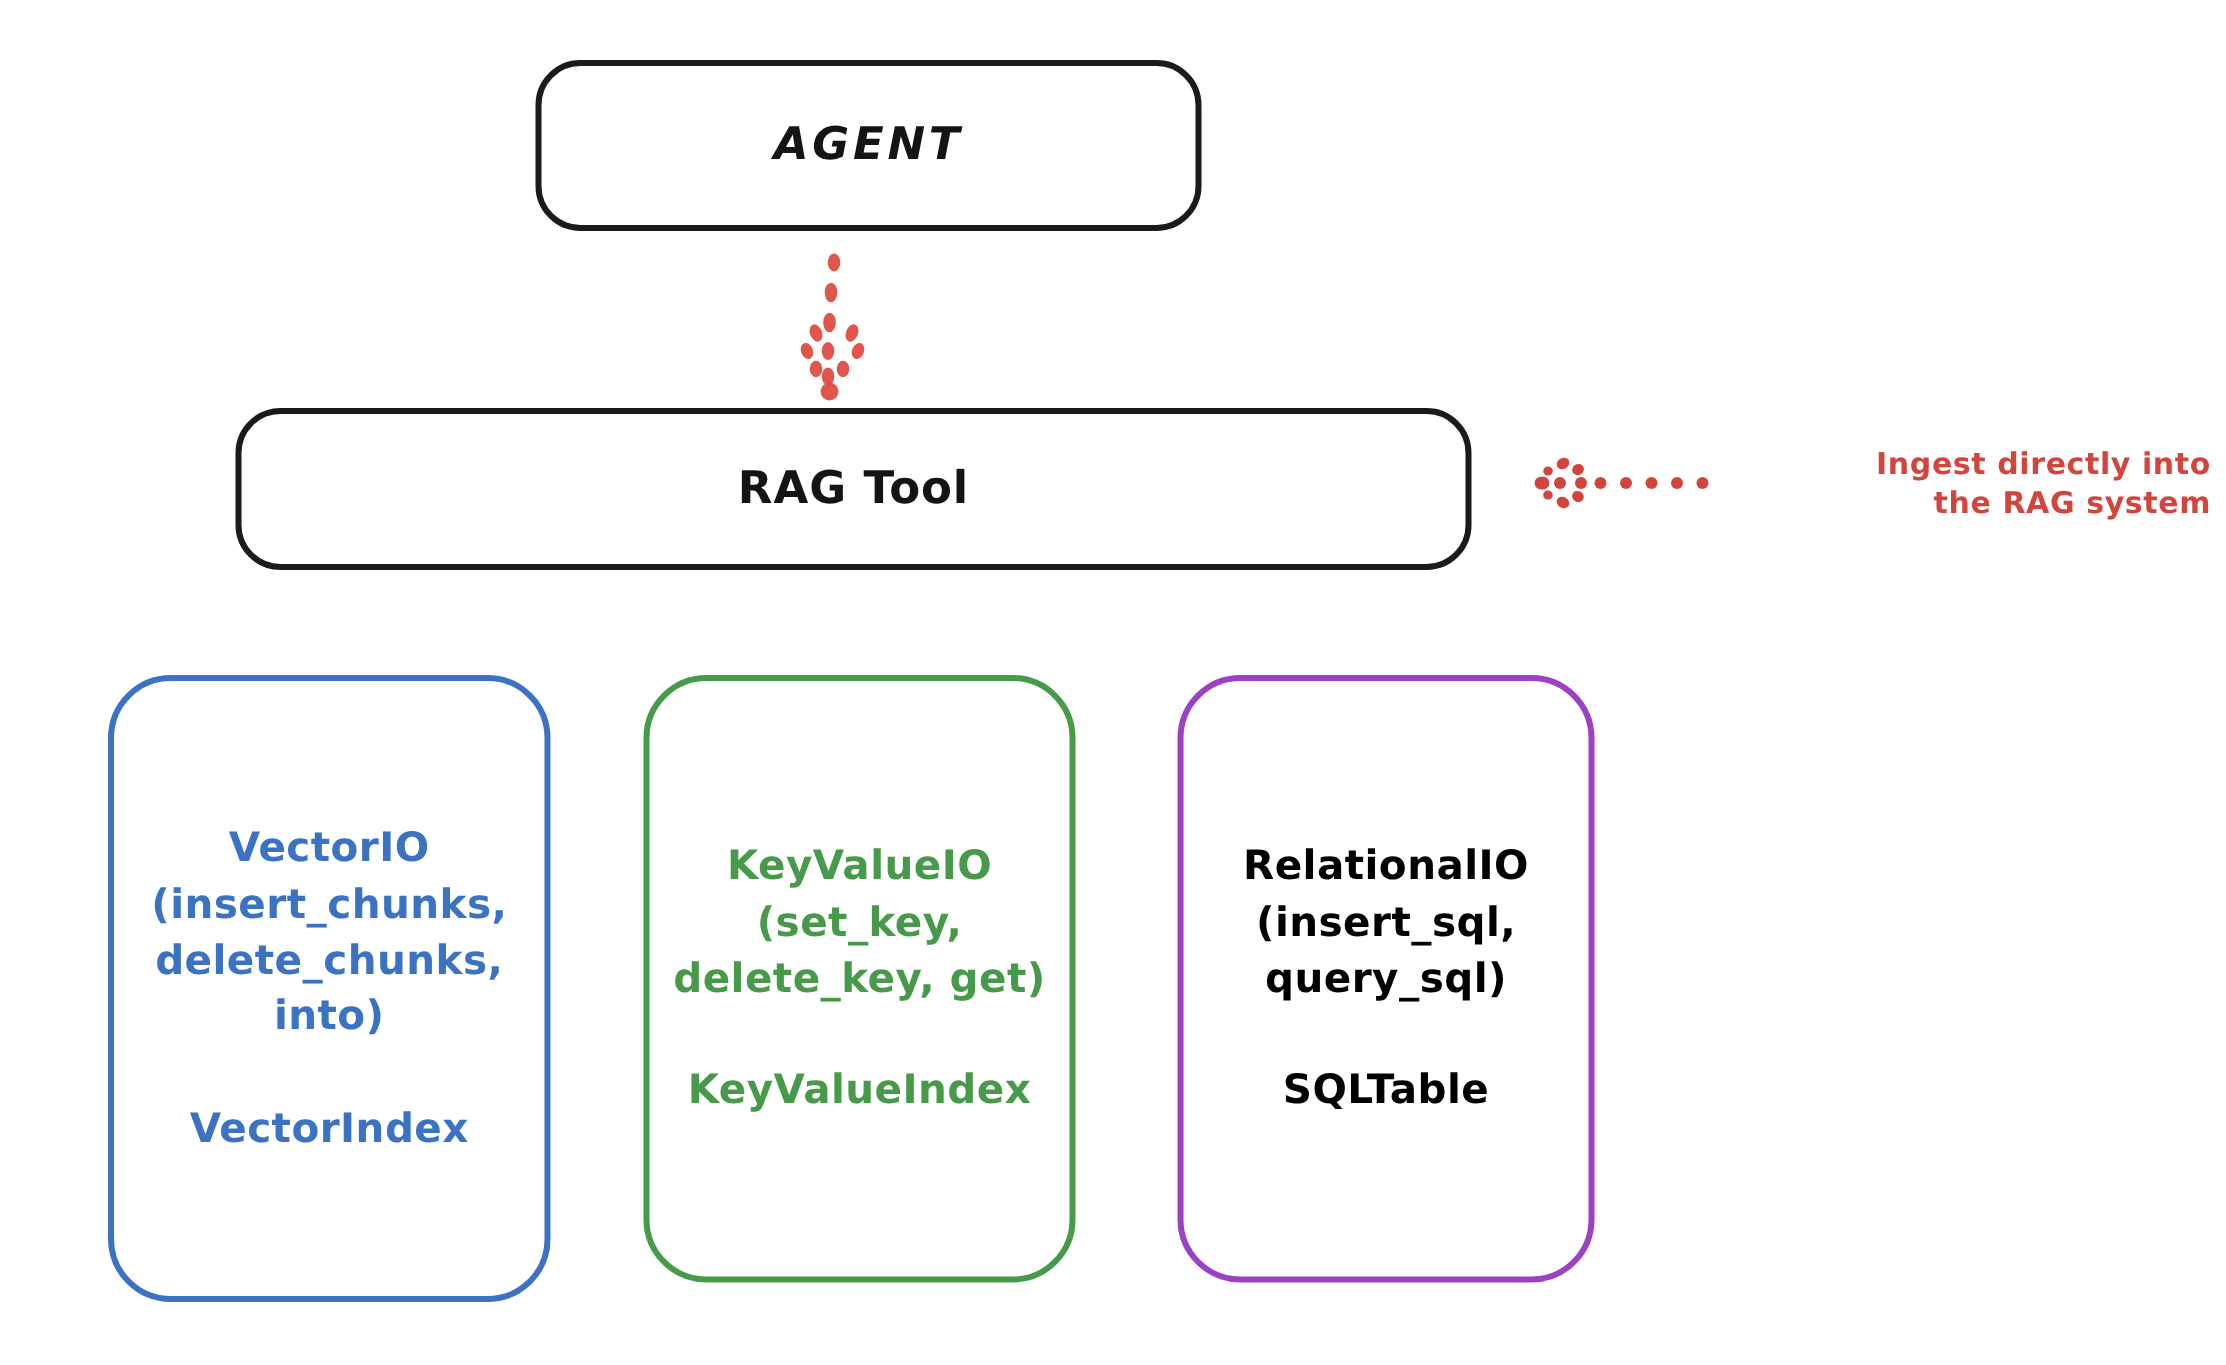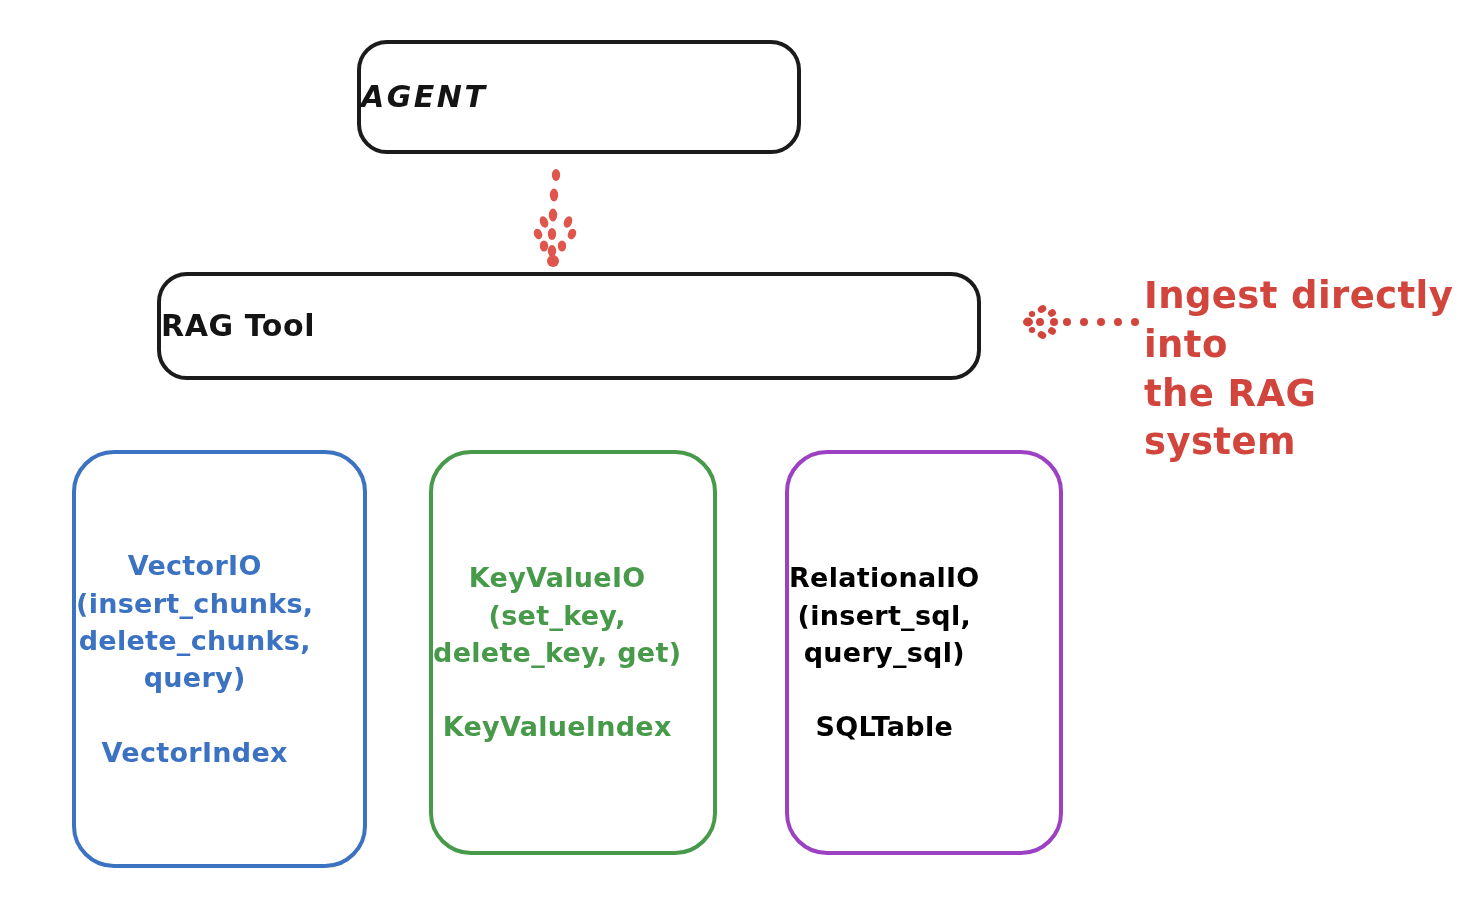--- a/index.html
+++ b/index.html
@@ -20,21 +20,21 @@
     inset: 0;
   }
 
   
   .node {
     position: absolute;
     box-sizing: border-box;
     background: #ffffff;
     display: flex;
     align-items: center;
-    justify-content: flex-start;
+    justify-content: center;
     text-align: center;
   }
 
   .node .node-label {
     white-space: pre-line;
     line-height: 1.34;
     letter-spacing: 0.3px;
   }
 
   
@@ -96,27 +96,27 @@
     position: absolute;
     overflow: visible;
     pointer-events: none;
   }
   #arrow-agent-to-ragtool { left: 0; top: 0; width: 1484px; height: 910px; }
 
   
   #annotation-ingest {
     position: absolute;
     left: 1144px;
-    top: 272px;
+    top: 296px;
     width: 330px;
     color: #d2453d;
-    font-size: 37px;
+    font-size: 20px;
     font-weight: 600;
     line-height: 1.32;
-    text-align: left;
+    text-align: right;
     white-space: pre-line;
     letter-spacing: 0.4px;
   }
 </style>
 </head>
 <body>
 
 <div class="canvas">
 
   <div class="node node-black" id="node-agent">
@@ -165,21 +165,21 @@
     </g>
   </svg>
 
   <div id="annotation-ingest">Ingest directly into
 the RAG system</div>
 
   <div class="node node-leaf" id="node-vectorio">
     <span class="node-label">VectorIO
 (insert_chunks,
 delete_chunks,
-query)
+into)
 
 VectorIndex</span>
   </div>
 
   <div class="node node-leaf" id="node-keyvalueio">
     <span class="node-label">KeyValueIO
 (set_key,
 delete_key, get)
 
 KeyValueIndex</span>

